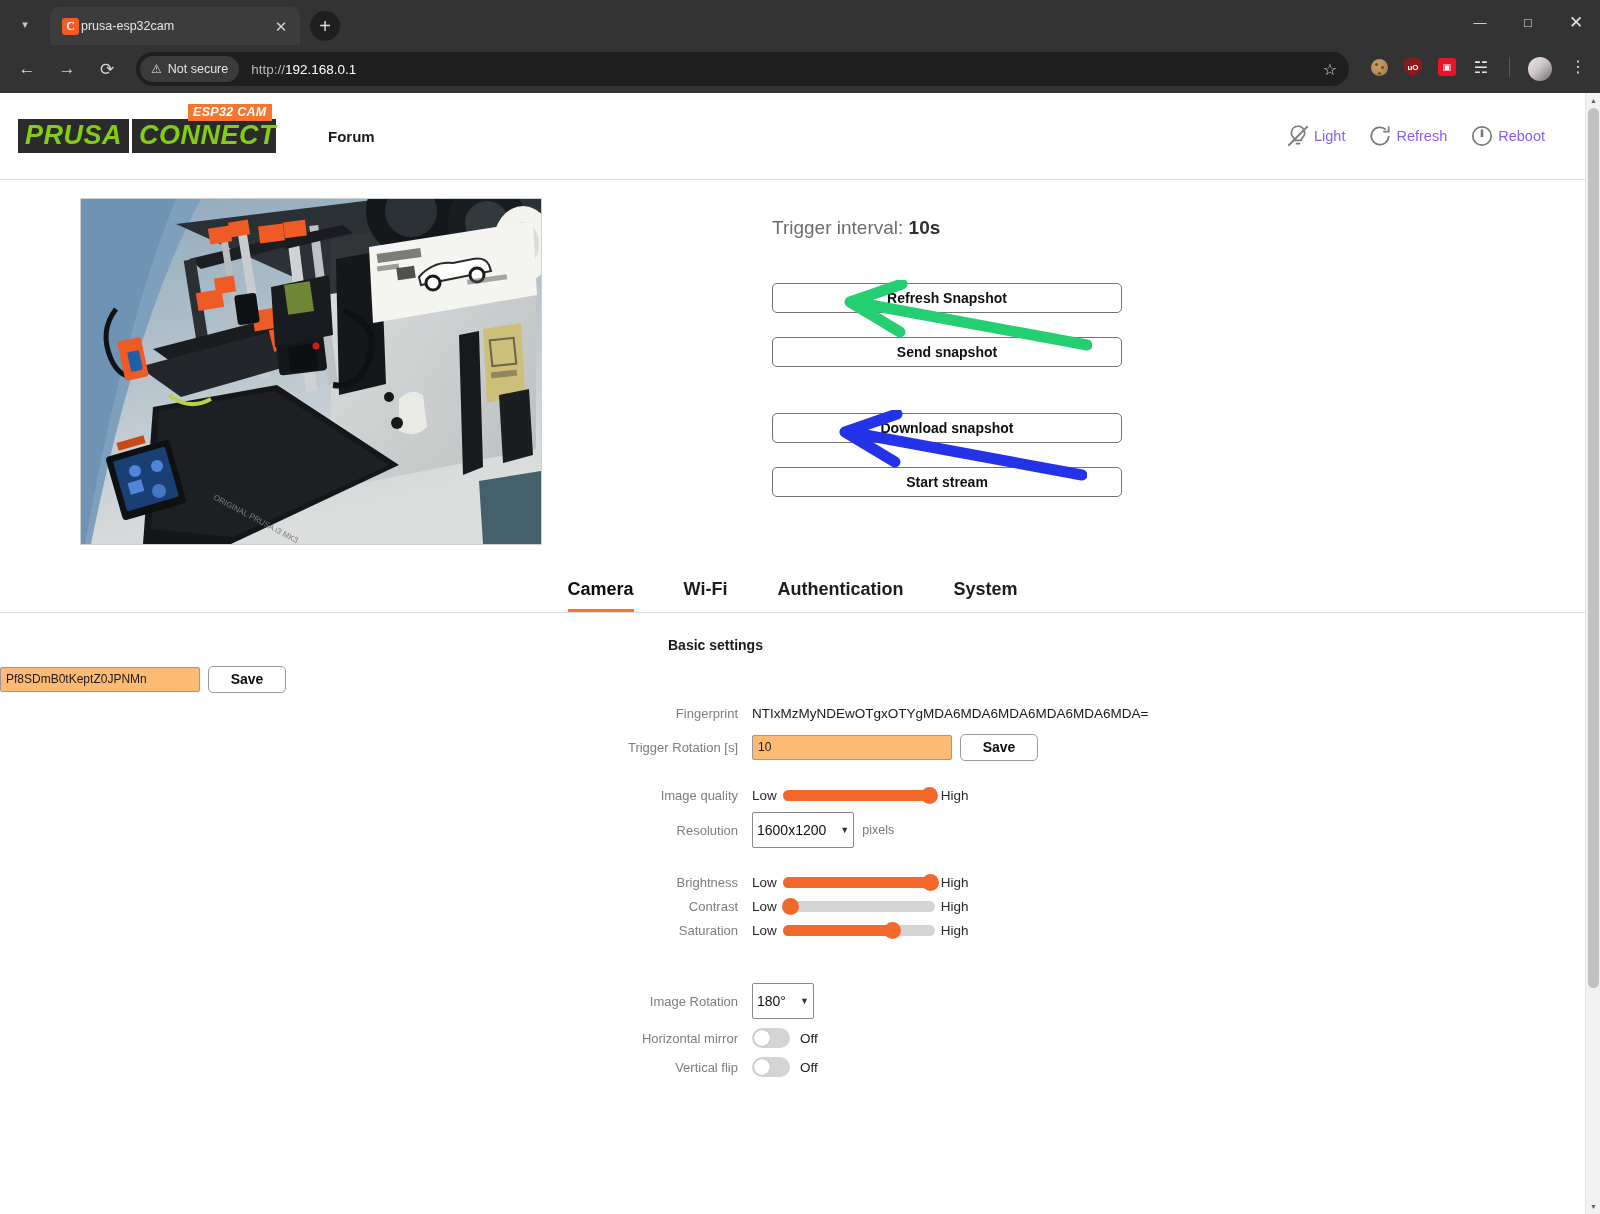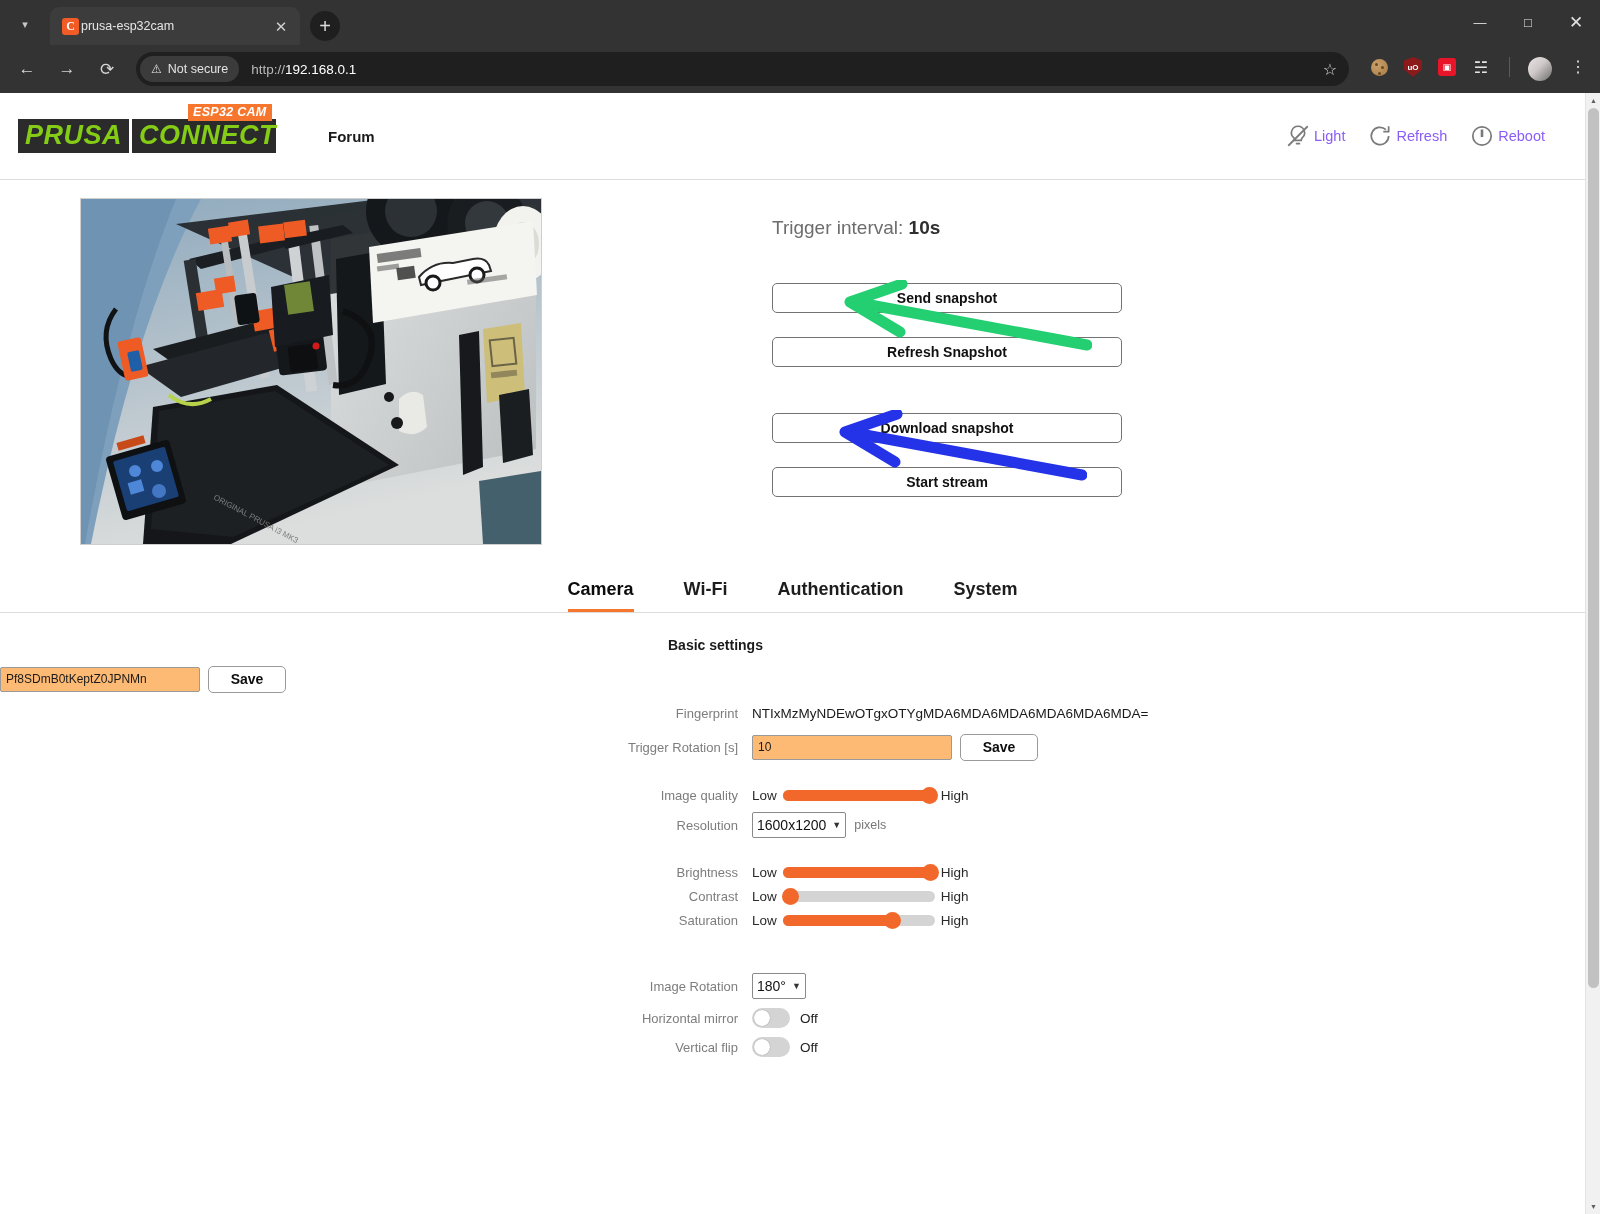--- a/index.html
+++ b/index.html
@@ -181,22 +181,22 @@
   .slider-hi { margin-left: 6px; }
   .slider {
     width: 152px; height: 11px; background:#d4d4d4; border-radius: 6px; position:relative;
   }
   .slider .fill { position:absolute; left:0; top:0; height:11px; background:#f2682a; border-radius:6px; }
   .slider .knob {
     position:absolute; top:-3px; width: 17px; height:17px; background:#f2682a; border-radius:50%;
     transform: translateX(-8px);
   }
   .fselect {
-    height: 26px; border:1px solid #8a8a8a; background:#fff; border-radius:2px;
-    font-size: 14px; color:#111; padding: 0 4px; display:inline-flex; align-items:center; gap:6px;
+    height: 36px; border:1px solid #8a8a8a; background:#fff; border-radius:2px;
+    font-size: 14px; color:#111; padding: 0 4px; display:inline-flex; align-items:center; gap:14px;
   }
   .fselect .chev { font-size: 9px; color:#333; }
   .unit { font-size: 12.5px; color:#777; margin-left: 8px; }
 
   .toggle {
     width: 38px; height: 20px; background:#d4d4d4; border-radius: 11px; position:relative;
   }
   .toggle .dot { position:absolute; left:2px; top:2px; width:16px;height:16px;background:#fff;border-radius:50%;
                  box-shadow:0 0 1px rgba(0,0,0,.45); }
   .toggle-label { font-size:13.5px; color:#222; margin-left: 10px; }
@@ -403,22 +403,22 @@
           </div>
         </div>
 
         <div class="right-col">
           <div class="trigger-line">
             <span>Trigger interval:</span>
             <b>10s</b>
           </div>
 
           <div class="btn-stack">
+            <div class="snap-btn">Refresh Snapshot</div>
             <div class="snap-btn">Send snapshot</div>
-            <div class="snap-btn">Refresh Snapshot</div>
             <div class="btn-gap"></div>
             <div class="snap-btn">Download snapshot</div>
             <div class="snap-btn">Start stream</div>
           </div>
 
           <svg class="arrow-svg" style="left:210px; top:82px;" width="260" height="80" viewBox="0 0 260 80">
             <line x1="255" y1="65" x2="22" y2="22" stroke="#24cf72" stroke-width="11" stroke-linecap="round"></line>
             <polyline points="70,4 18,22 68,52" fill="none" stroke="#24cf72" stroke-width="11" stroke-linecap="round" stroke-linejoin="round"></polyline>
           </svg>
           <svg class="arrow-svg" style="left:205px; top:212px;" width="260" height="80" viewBox="0 0 260 80">

